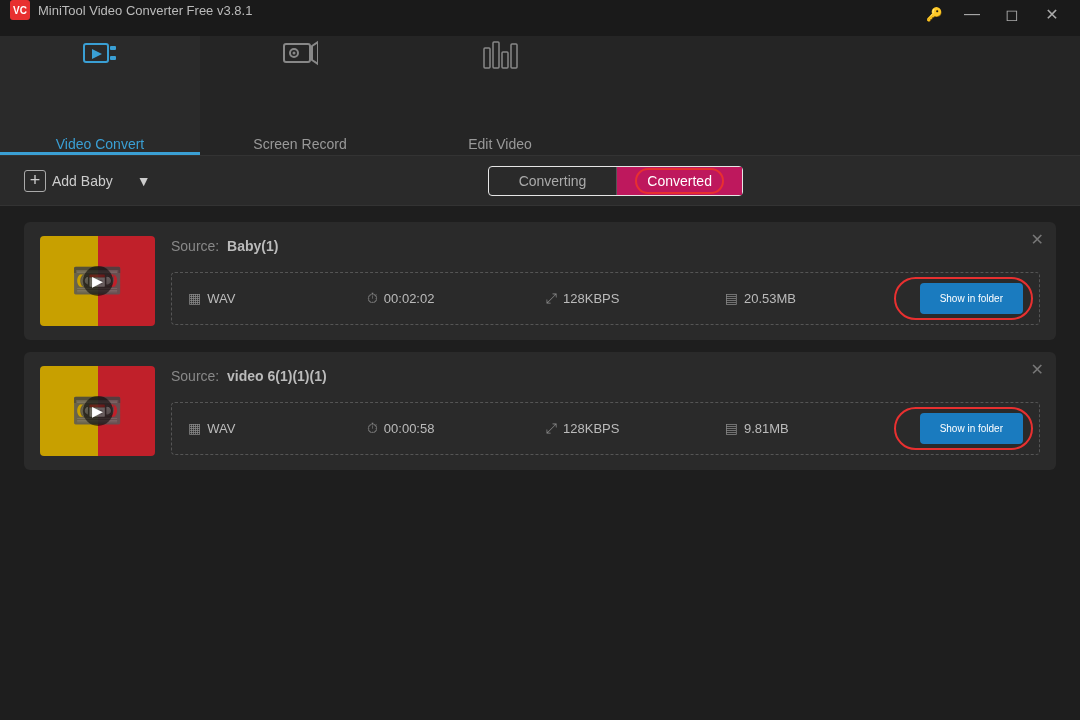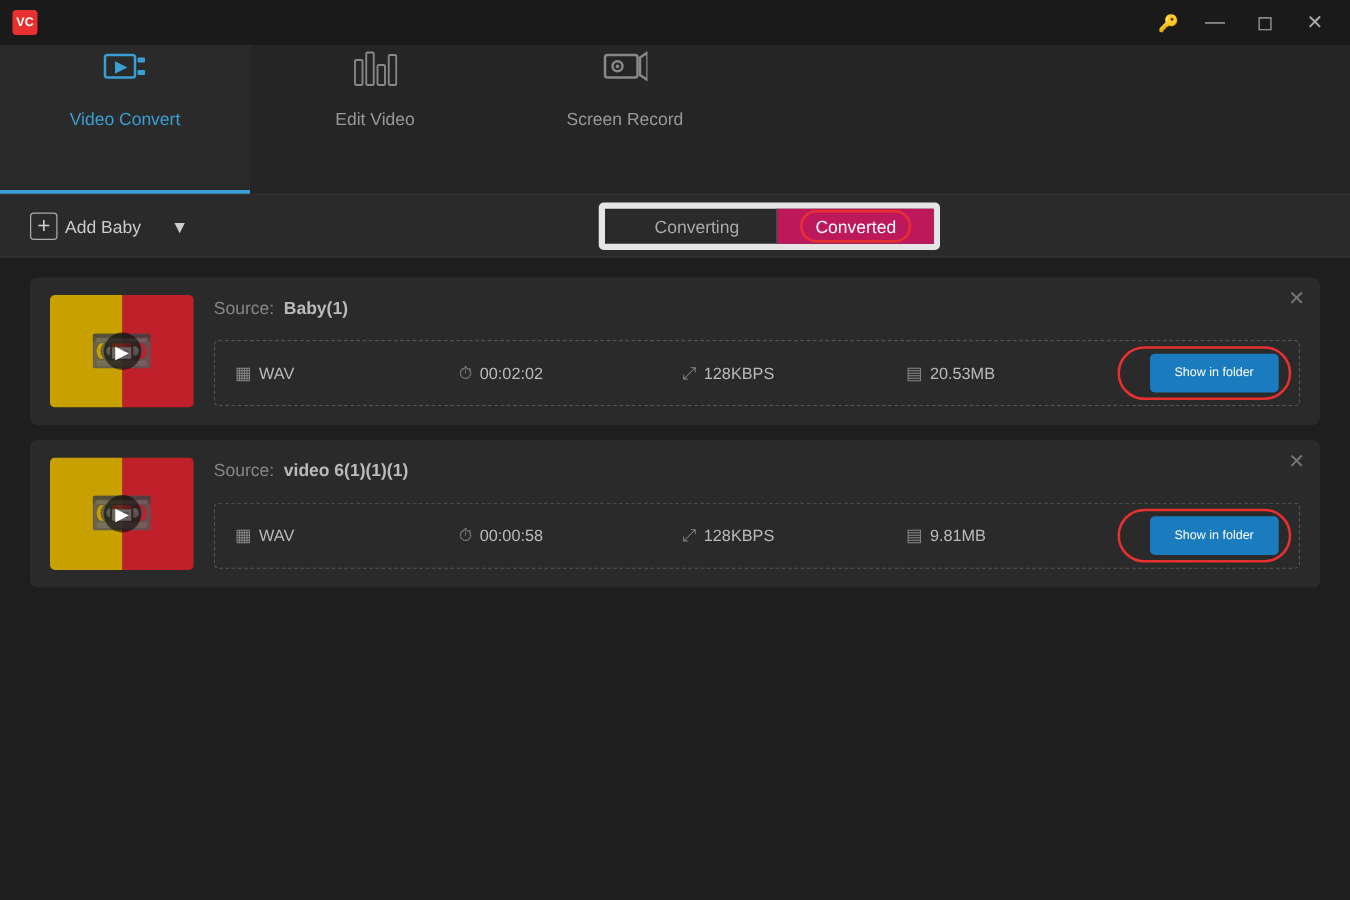--- a/index.html
+++ b/index.html
@@ -9,21 +9,21 @@
       background: #1e1e1e;
       font-family: 'Segoe UI', Arial, sans-serif;
       color: #ccc;
       overflow: hidden;
       position: relative;
     }
 
     
     .titlebar {
       display: flex;
-      align-items: center;
+      align-items: flex-start;
       background: #1a1a1a;
       height: 36px;
       padding: 0 10px;
       justify-content: space-between;
     }
     .titlebar-left {
       display: flex;
       align-items: center;
       gap: 8px;
     }
@@ -76,21 +76,21 @@
     .navbar {
       display: flex;
       background: #252525;
       height: 120px;
       border-bottom: 1px solid #333;
     }
     .nav-item {
       display: flex;
       flex-direction: column;
       align-items: center;
-      justify-content: flex-start;
+      justify-content: space-between;
       width: 200px;
       gap: 8px;
       cursor: pointer;
       color: #999;
       font-size: 14px;
       border-bottom: 3px solid transparent;
     }
     .nav-item.active {
       color: #3a9fd4;
       background: #2a2a2a;
@@ -292,20 +292,21 @@
     }
   </style>
 </head>
 <body>
 
 <div class="titlebar">
   <div class="titlebar-left">
     <div class="app-icon">
       <span>VC</span>
     </div>
+    <span class="titlebar-title">MiniTool Video Converter Free v3.8.1</span>
   </div>
   <div class="titlebar-controls">
     <button class="titlebar-key" title="License">🔑</button>
     <button class="titlebar-btn">—</button>
     <button class="titlebar-btn">◻</button>
     <button class="titlebar-btn close">✕</button>
   </div>
 </div>
 
 <div class="navbar">
@@ -316,50 +317,50 @@
         <polygon points="10,13 10,23 20,18" fill="#3a9fd4"></polygon>
         <rect x="28" y="10" width="6" height="4" rx="1" fill="#3a9fd4"></rect>
         <rect x="28" y="20" width="6" height="4" rx="1" fill="#3a9fd4"></rect>
       </svg>
     </div>
     <span>Video Convert</span>
   </div>
   <div class="nav-item">
     <div class="nav-icon">
       <svg width="36" height="36" viewBox="0 0 36 36" fill="none">
+        <rect x="2" y="8" width="26" height="18" rx="2" stroke="#888" stroke-width="2" fill="none"></rect>
+        <polygon points="30,10 36,6 36,28 30,24" stroke="#888" stroke-width="2" fill="none"></polygon>
+        <circle cx="12" cy="17" r="4" stroke="#888" stroke-width="2" fill="none"></circle>
+        <circle cx="12" cy="17" r="1.5" fill="#888"></circle>
+      </svg>
+    </div>
+    <span>Screen Record</span>
+  </div>
+  <div class="nav-item">
+    <div class="nav-icon">
+      <svg width="36" height="36" viewBox="0 0 36 36" fill="none">
         <rect x="2" y="12" width="6" height="20" rx="1" stroke="#888" stroke-width="1.5" fill="none"></rect>
         <rect x="11" y="6" width="6" height="26" rx="1" stroke="#888" stroke-width="1.5" fill="none"></rect>
         <rect x="20" y="16" width="6" height="16" rx="1" stroke="#888" stroke-width="1.5" fill="none"></rect>
         <rect x="29" y="8" width="6" height="24" rx="1" stroke="#888" stroke-width="1.5" fill="none"></rect>
       </svg>
     </div>
     <span>Edit Video</span>
-  </div>
-  <div class="nav-item">
-    <div class="nav-icon">
-      <svg width="36" height="36" viewBox="0 0 36 36" fill="none">
-        <rect x="2" y="8" width="26" height="18" rx="2" stroke="#888" stroke-width="2" fill="none"></rect>
-        <polygon points="30,10 36,6 36,28 30,24" stroke="#888" stroke-width="2" fill="none"></polygon>
-        <circle cx="12" cy="17" r="4" stroke="#888" stroke-width="2" fill="none"></circle>
-        <circle cx="12" cy="17" r="1.5" fill="#888"></circle>
-      </svg>
-    </div>
-    <span>Screen Record</span>
   </div>
 </div>
 
 <div class="toolbar">
   <button class="add-files-btn">
     <span style="font-size:18px; border:1.5px solid #aaa; width:22px; height:22px; display:inline-flex; align-items:center; justify-content:center; border-radius:3px;">+</span>
     <span>Add Baby</span>
   </button>
   <button class="add-dropdown">▼</button>
 
   <div style="margin-left: auto; margin-right: auto; position: relative; display: flex; align-items: center;">
-    <div style="display:flex; border:5px solid #e5e5e5; border-radius:4px; overflow:visible;padding-left:10px;">
+    <div style="display:flex; border:1px solid #e5e5e5; border-radius:4px; overflow:visible;">
       <button class="tab-btn">
         <span>Converting</span>
       </button>
       <button class="tab-btn active" style="position:relative;">
         <div class="tab-converted-wrapper">
           <span>Converted</span>
           <div class="tab-circle"></div>
         </div>
       </button>
     </div>

